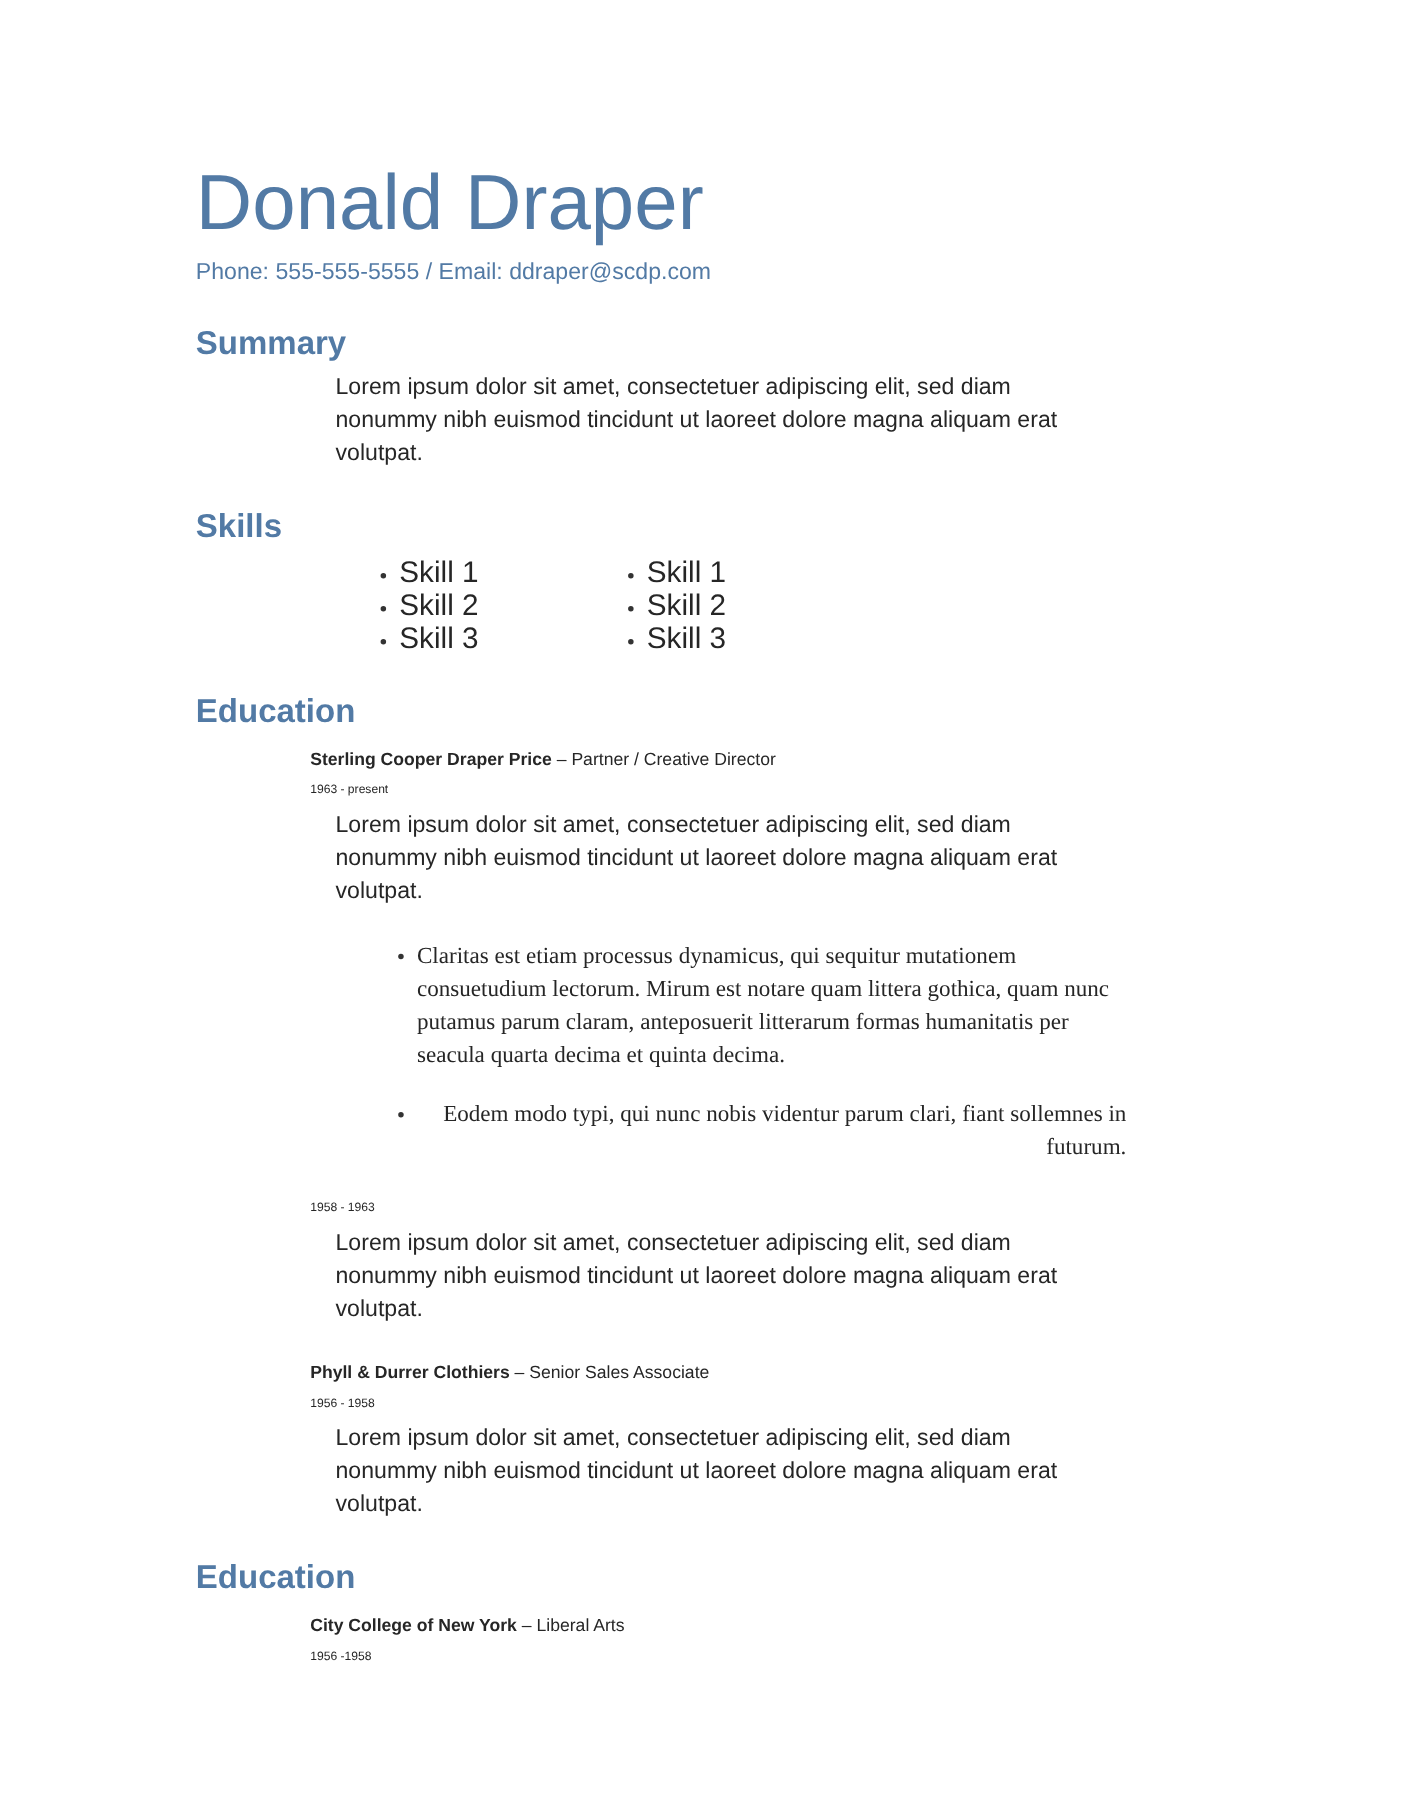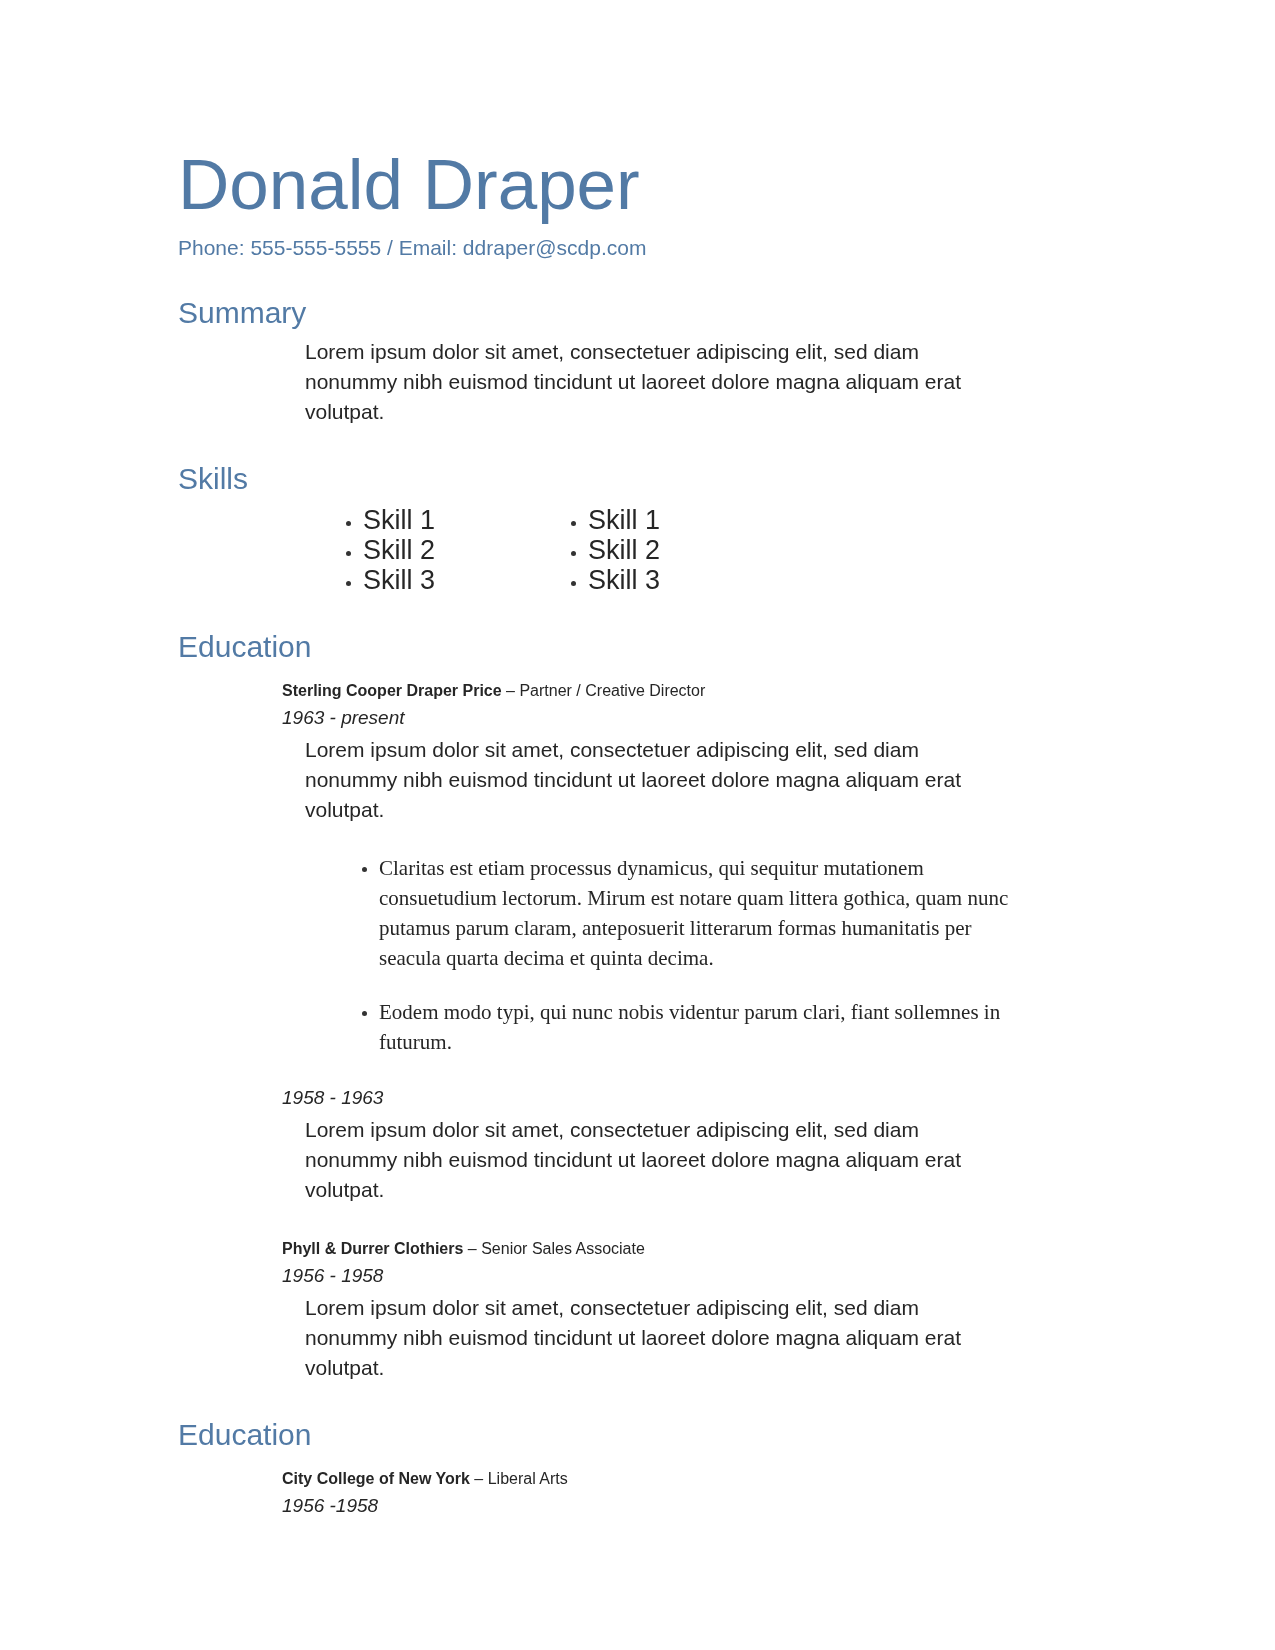--- a/index.html
+++ b/index.html
@@ -28,21 +28,21 @@
     margin-top: 12px;
     font-size: 21px;
     line-height: 26px;
     color: #527aa5;
   }
 
   
   h2.section-heading {
     margin-top: 34px;
     font-size: 30px;
-    font-weight: 400;
+    font-weight: 700;
     line-height: 1.2;
     color: #527aa5;
   }
 
   
   .para {
     margin: 6px 0 0 127px;
     width: 700px;
     font-size: 21px;
     line-height: 30px;
@@ -60,40 +60,39 @@
   ul.skills-list.first { margin-left: 145px; }
   ul.skills-list li::marker { color: #333333; font-size: 17px; }
 
   
   .entry { margin: 30px 0 0 104px; }
   .entry.first { margin-top: 12px; }
   .entry-title { font-size: 16px; line-height: 27px; font-weight: 400; }
   .entry-title .company { font-weight: 700; }
   .entry-dates {
     margin-top: 3px;
-    font-size: 19px;
+    font-size: 11px;
     line-height: 22px;
-    font-style: italic;
   }
   .entry-body {
     margin: 6px 0 0 23px;
     width: 700px;
     font-size: 21px;
     line-height: 30px;
   }
   ul.entry-bullets {
     list-style: disc;
     margin: 28px 0 0 60px;
     padding-left: 37px;
     width: 682px;
     font-size: 21px;
     line-height: 30px;
     font-family: Liberation Serif, serif;
   }
-  ul.entry-bullets li + li { margin-top: 24px; }
+  ul.entry-bullets li + li { margin-top: 24px; text-align: right; }
   ul.entry-bullets li::marker { color: #333333; font-size: 17px; }
 </style>
 </head>
 <body>
 
 <div class="page">
 
   <h1 class="resume-name">Donald Draper</h1>
   <div class="contact-line">Phone: 555-555-5555 / Email: ddraper@scdp.com</div>
 

